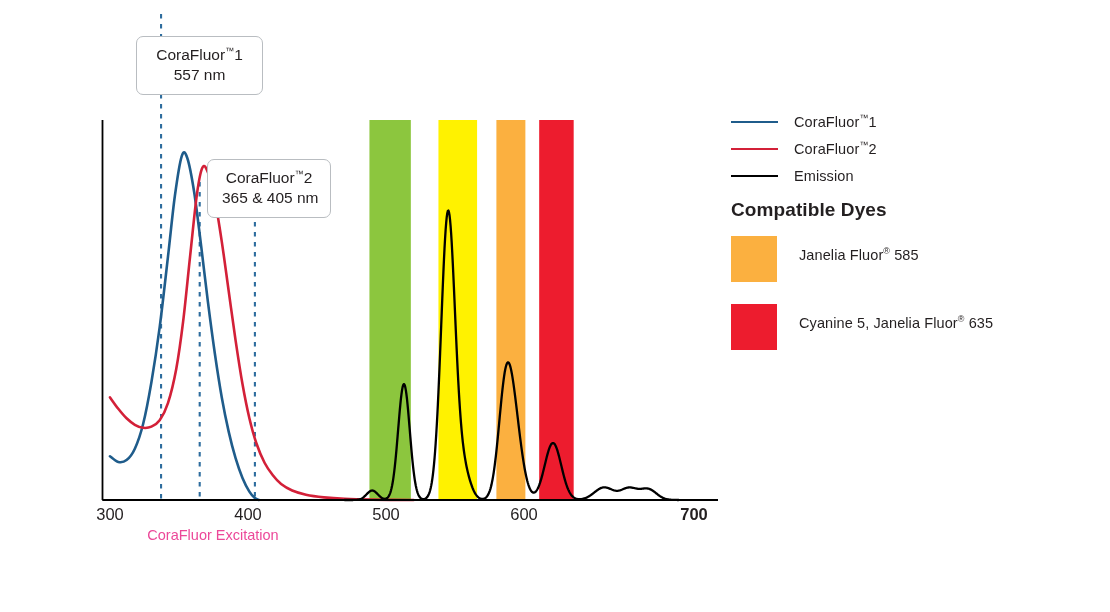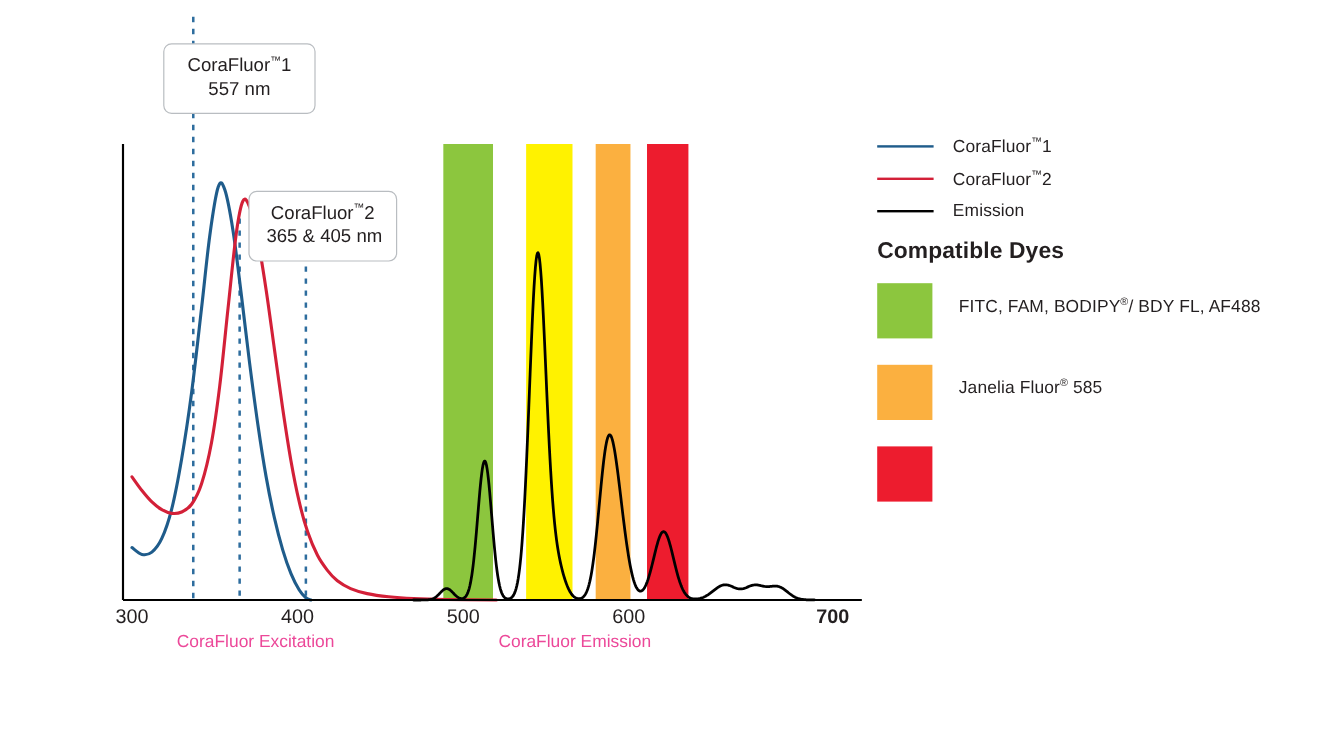--- a/index.html
+++ b/index.html
@@ -118,21 +118,20 @@
         <line x1="662" y1="500" x2="662" y2="500" stroke="#000" stroke-width="1.5"></line>
       </svg>
 
     <div class="tick-label" style="left:110px;">300</div>
     <div class="tick-label" style="left:248px;">400</div>
     <div class="tick-label" style="left:386px;">500</div>
     <div class="tick-label" style="left:524px;">600</div>
     <div class="tick-label" style="left:694px;font-weight:bold;">700</div>
 
     <div class="region-label" style="left:213px;">CoraFluor Excitation</div>
-    <div class="region-label" style="left:479px;">CoraFluor Emission</div>
 
 
     <div class="callout" style="left:136px;top:36px;width:127px;">
       <span class="l1">CoraFluor<sup class="tm">™</sup>1</span>
       <span class="l2">557 nm</span>
     </div>
 
     <div class="callout" style="left:207px;top:159px;width:124px;">
       <span class="l1">CoraFluor<sup class="tm">™</sup>2</span>
       <span class="l2">365 &amp; 405 nm</span>
@@ -151,29 +150,26 @@
     <div class="legend-row">
       <span class="legend-swatch-line" id="lg2" style="border-top-color: rgb(0, 0, 0);"></span>
       <span class="legend-text">Emission</span>
     </div>
   </div>
 
   <div class="dyes-title">Compatible Dyes</div>
 
   <div class="dyes-list">
     <div class="dye-row">
-      <span class="dye-swatch" id="dsw0" style="background: rgb(140, 198, 62);"></span>
-      <span class="dye-text">
-        <span class="ln" id="dl0a">FITC, FAM, BODIPY<sup class="reg">®</sup>/ BDY FL, AF488</span>
-      </span>
-    </div>
-    <div class="dye-row">
       <span class="dye-swatch" id="dsw2" style="background: rgb(251, 176, 64);"></span>
       <span class="dye-text">
         <span class="ln" id="dl2a">Janelia Fluor<sup class="reg">®</sup> 585</span>
       </span>
     </div>
     <div class="dye-row">
       <span class="dye-swatch" id="dsw3" style="background: rgb(237, 28, 46);"></span>
+      <span class="dye-text">
+        <span class="ln" id="dl3a">Cyanine 5, Janelia Fluor<sup class="reg">®</sup> 635</span>
+      </span>
     </div>
   </div>
 
 </div>
 
 </body></html>

